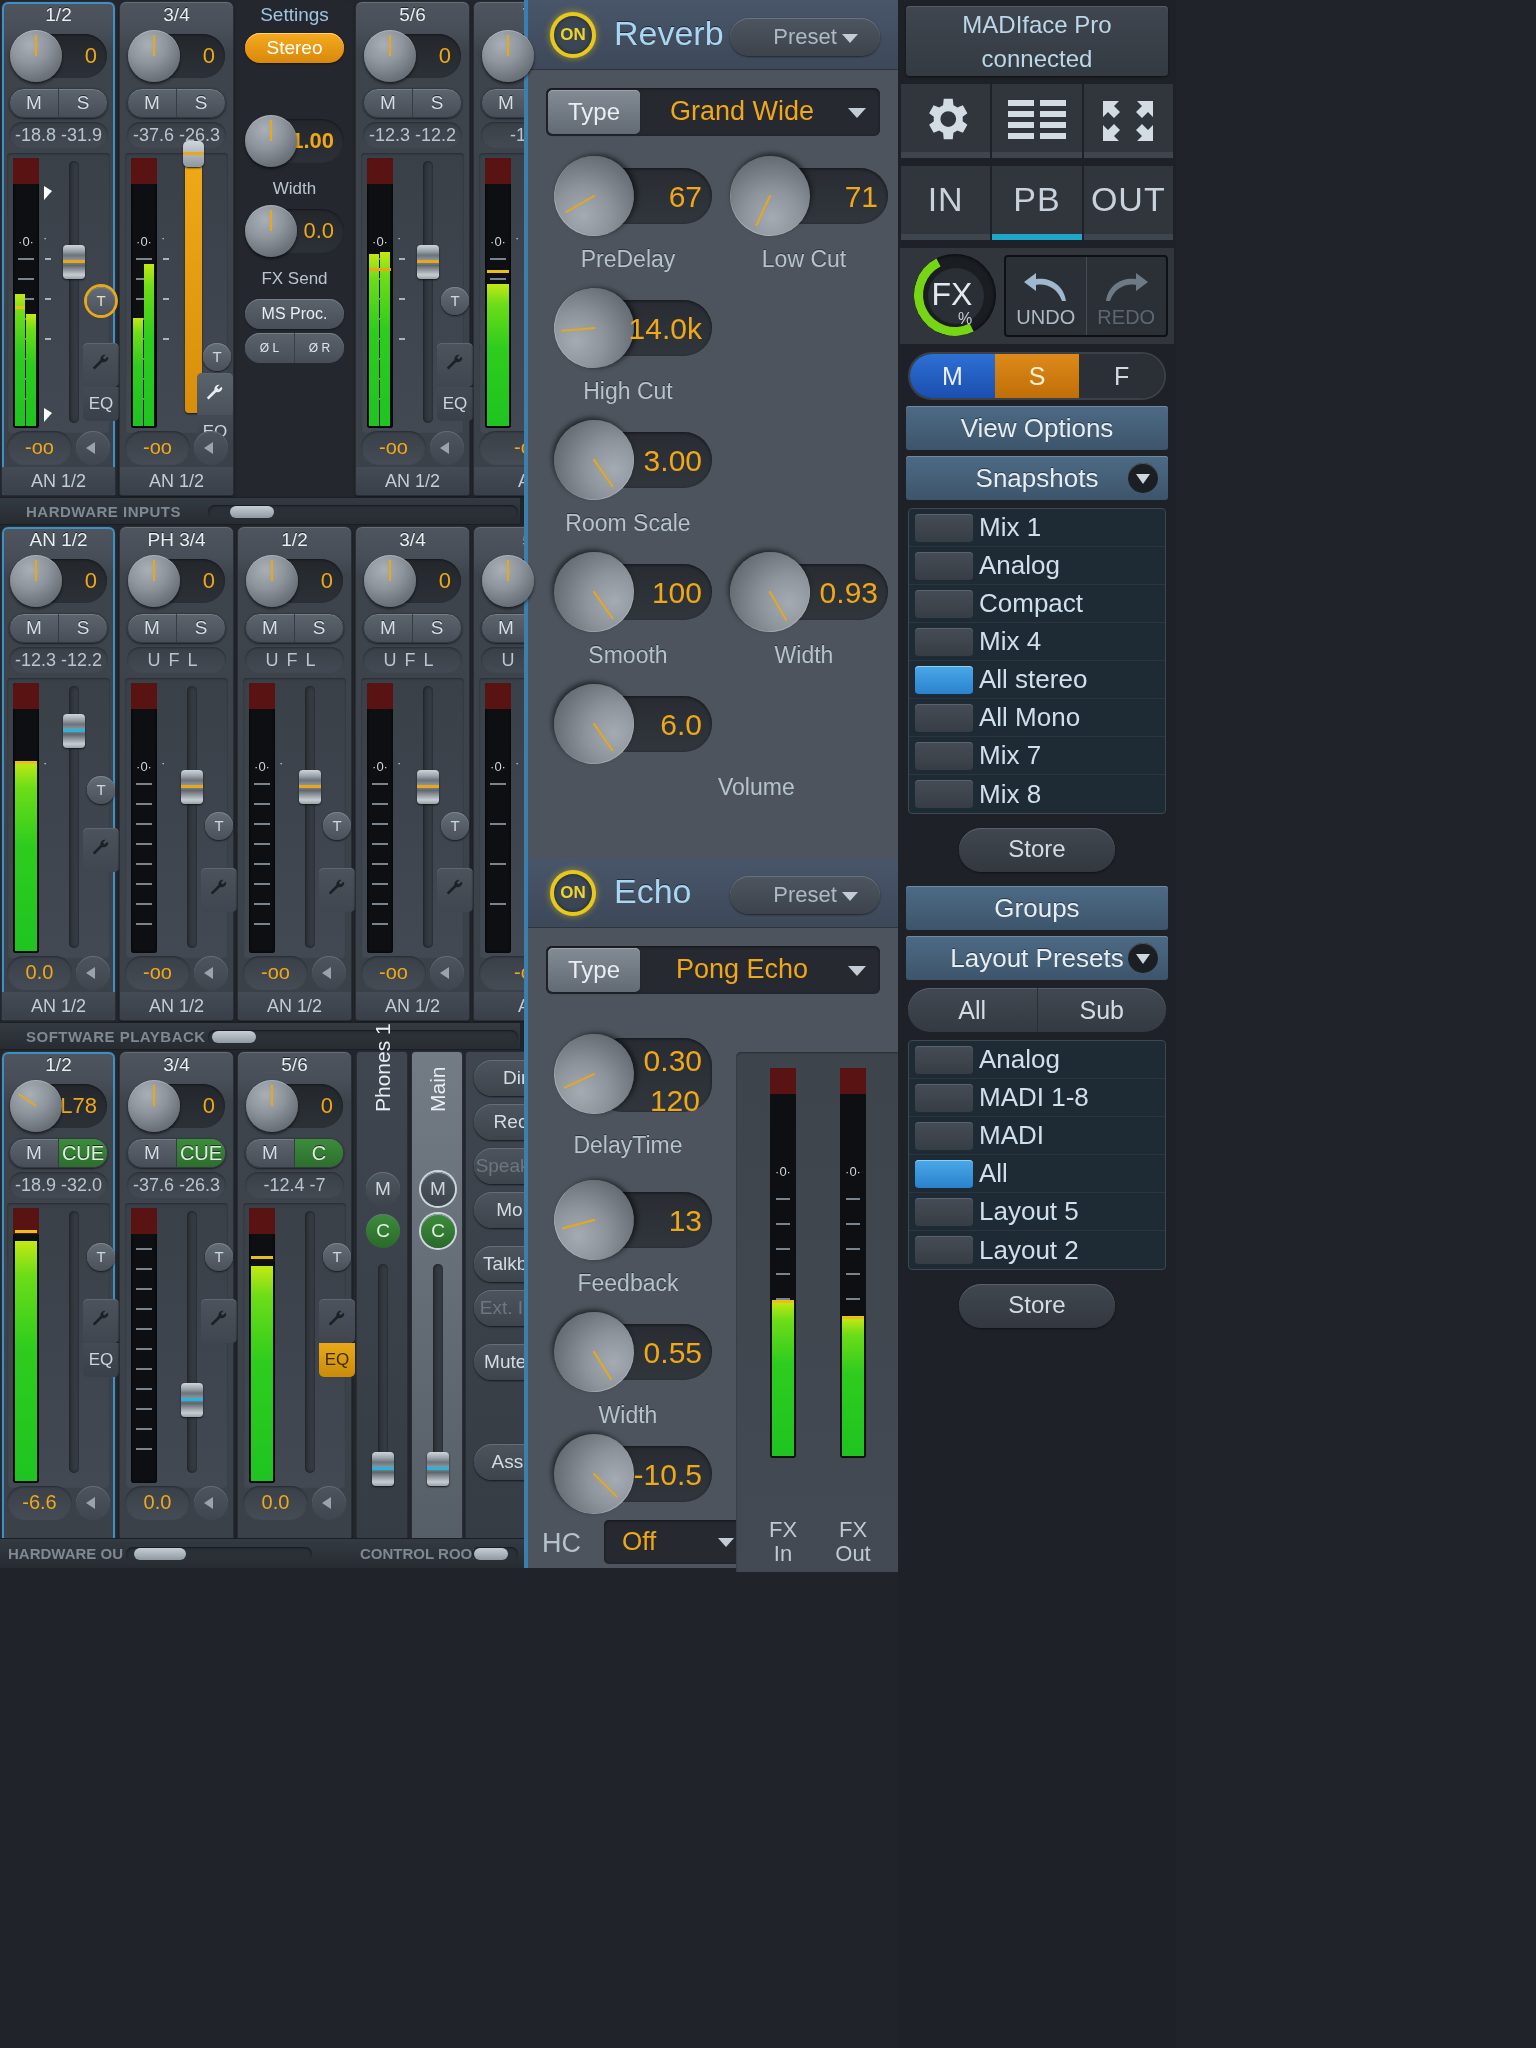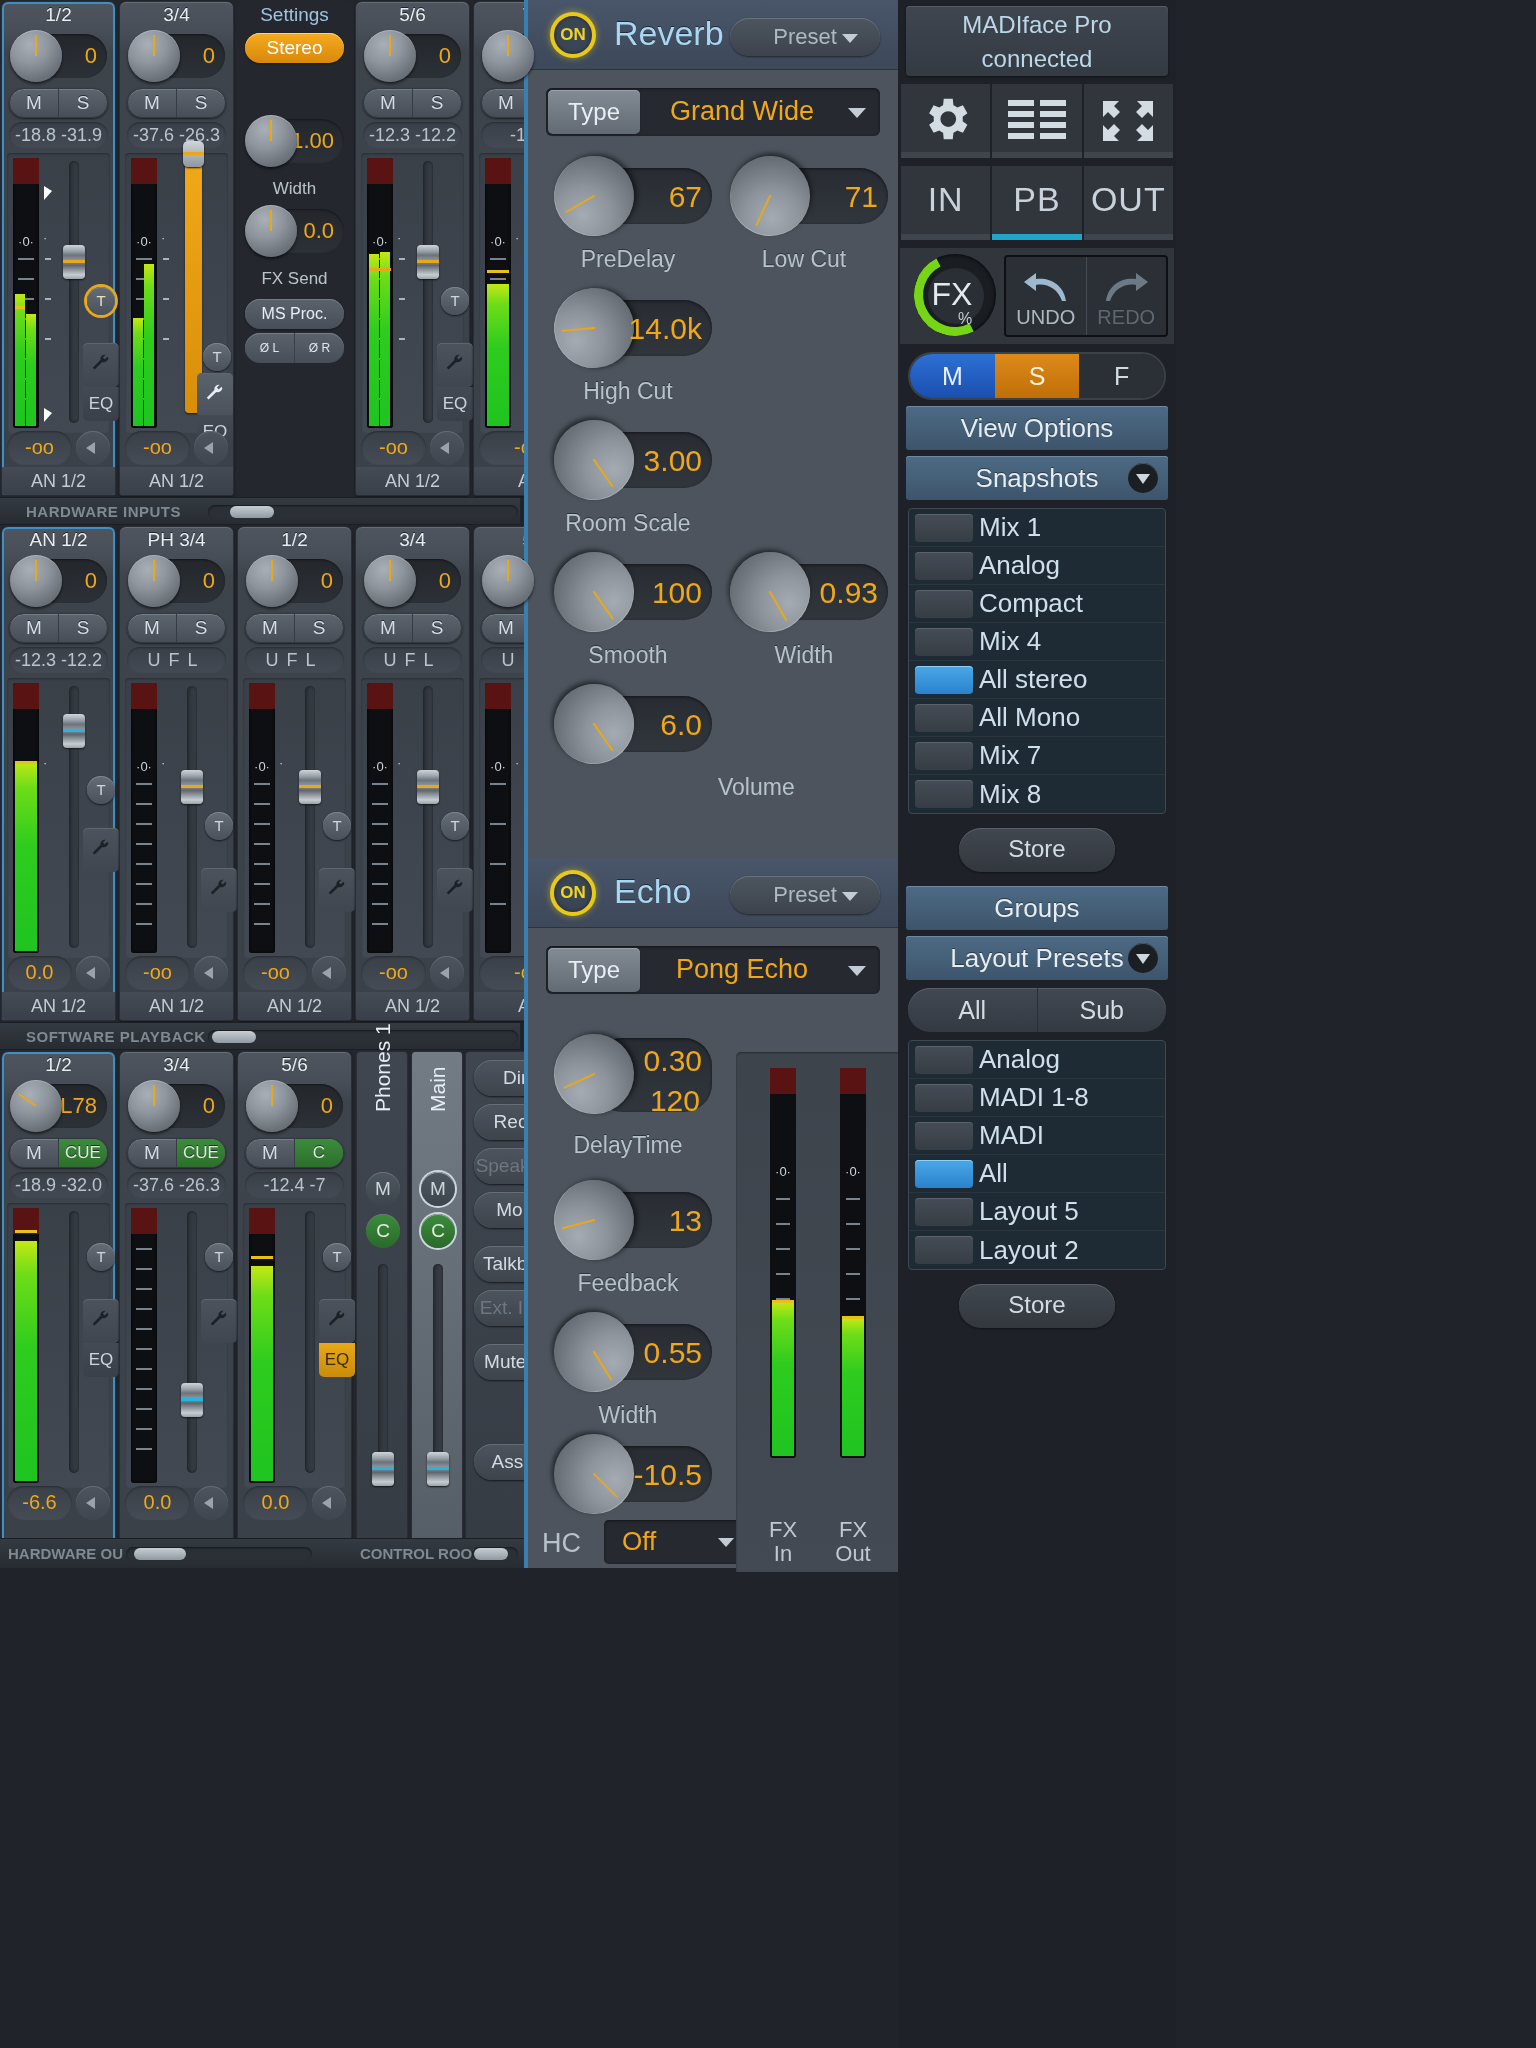--- a/index.html
+++ b/index.html
@@ -66,21 +66,21 @@
   .msrow { display:flex; margin:2px 7px 0; height:30px;
     border-radius:15px; overflow:hidden;
     background:linear-gradient(180deg,#5c646d,#474e57);
     box-shadow:inset 0 1px 0 #757d86, 0 1px 2px #1a1d22;
     border:1px solid #333940;
   }
   .msb { flex:1; text-align:center; line-height:28px; font-size:19px; color:#d6dde4;
          border-right:1px solid #363c43; text-shadow:0 -1px 0 #262b31; }
   .msb:last-child{border-right:none;}
   .msb.cue { background:linear-gradient(180deg,#3c8c3c,#2d6e2d); color:#d8f0d8; }
-  .msb.wide { font-size:17px; }
+  .msb.wide { font-size:20px; }
 
   
   .dbrow { margin:4px 7px 0; height:26px; line-height:26px; text-align:center;
            font-size:18px; color:#b9c4cd;
            background:linear-gradient(180deg,#3a4048,#434a53);
            border-radius:13px; box-shadow:inset 0 1px 2px #272c32; }
   .dbrow.ufl { letter-spacing:8px; }
 
   
   .mblock { position:relative; margin:5px 5px 0; height:280px;
@@ -467,21 +467,21 @@
         <div class="gainrow">
           <div class="gainbox">-oo</div>
           <div class="arrbtn"></div>
         </div>
         <div class="outname">AN 1/2</div>
       </div>
 
       <div class="settings">
         <div class="hdr">Settings</div>
         <div class="pillbtn orange">Stereo</div>
-        <div class="sknob" style="margin-top:52px;">
+        <div class="sknob" style="margin-top:52px;font-weight:bold;">
           <div class="panfield" style="left:20px;top:4px;right:2px;height:44px;">
             <div class="panval">1.00</div>
           </div>
           <div class="knob" style="left:2px;top:0;"></div>
         </div>
         <div class="slabel">Width</div>
         <div class="sknob" style="margin-top:6px;">
           <div class="panfield" style="left:20px;top:4px;right:2px;height:44px;">
             <div class="panval">0.0</div>
           </div>

